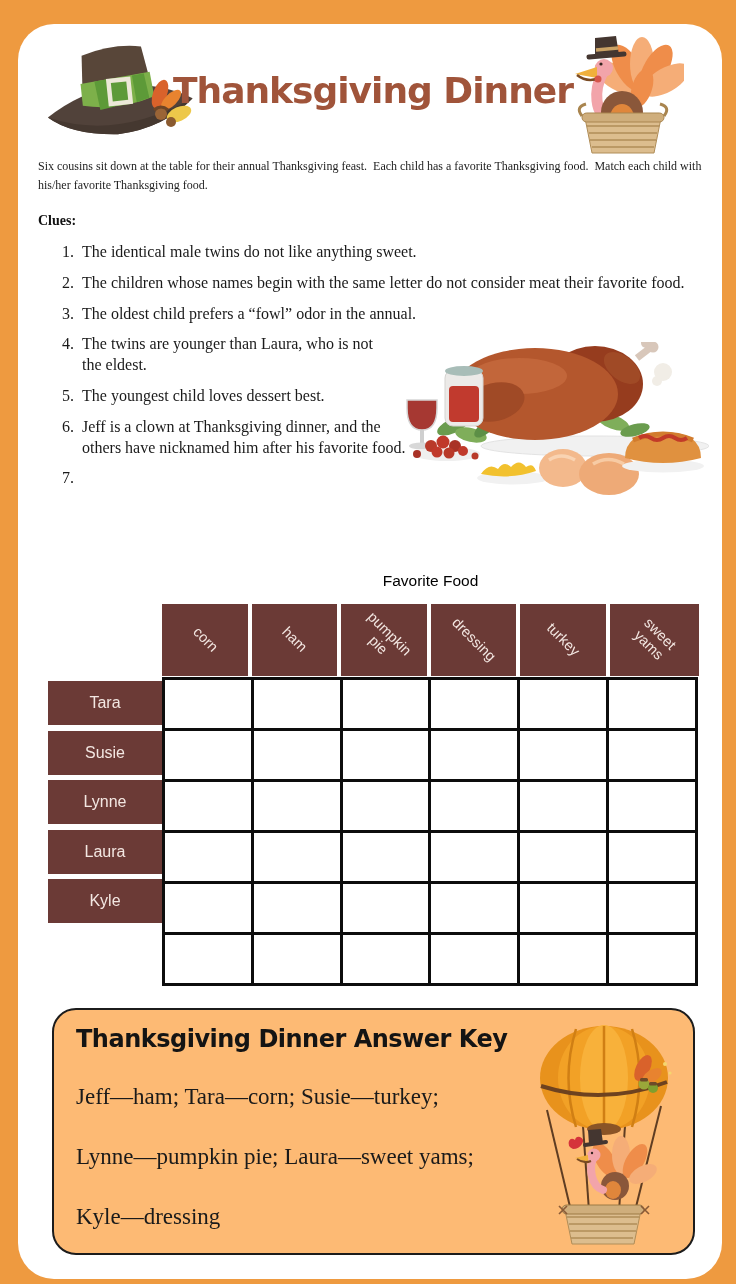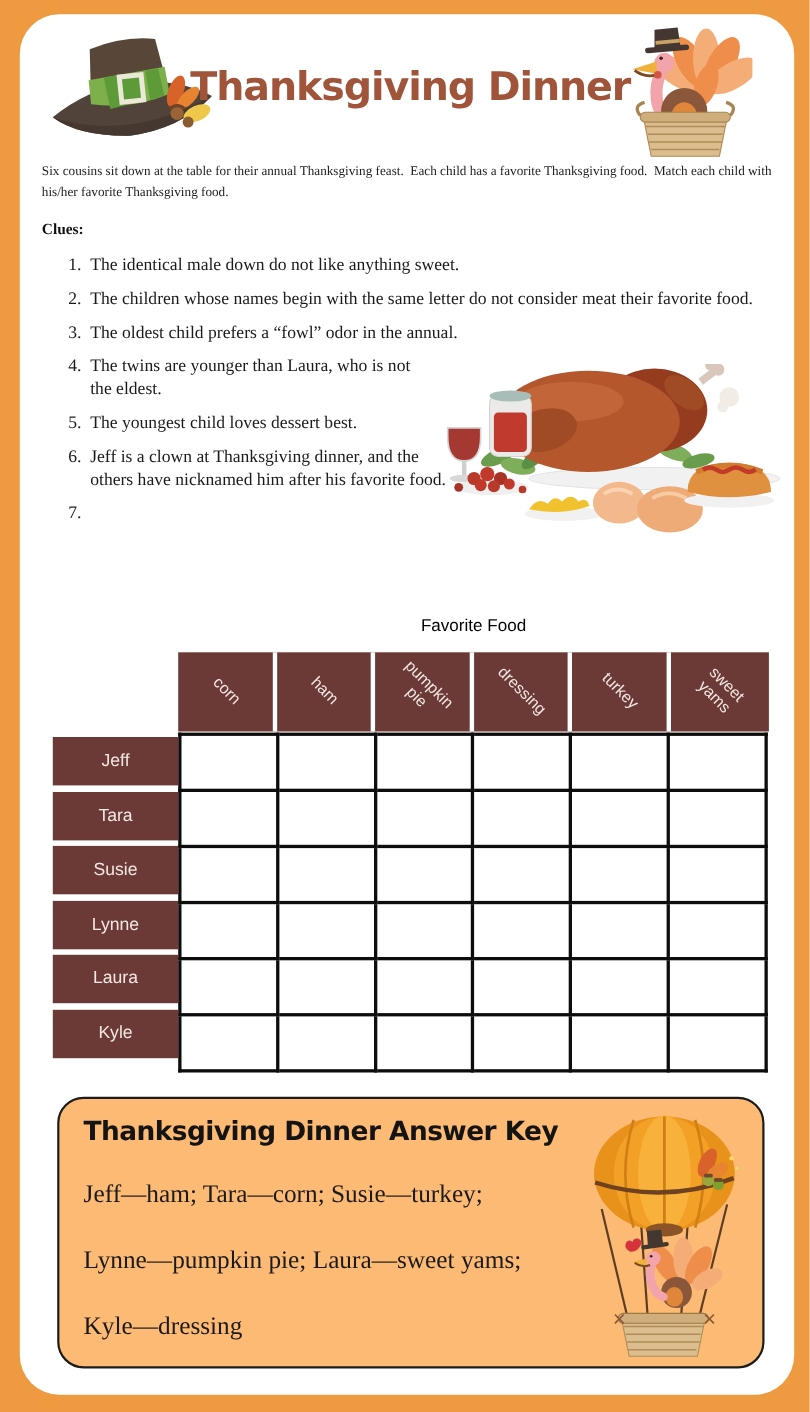--- a/index.html
+++ b/index.html
@@ -4,21 +4,21 @@
 <style>
   html,body { margin:0; padding:0; }
   body {
     width:736px; height:1284px;
     background: var(--frame-color, #EE9A40);
     position:relative;
     font-family:"Liberation Serif", serif;
     overflow:hidden;
   }
   .page {
-    position:absolute; left:18px; top:13px; width:704px; height:1255px;
+    position:absolute; left:18px; top:24px; width:704px; height:1255px;
     background:#ffffff; border-radius:36px;
   }
   
   .hat-wrap   { position:absolute; left:22px;  top:12px; width:158px; height:116px; }
   .basket-wrap{ position:absolute; left:546px; top:6px;  width:120px; height:128px; }
   .page-title {
     position:absolute; left:140px; top:46px; width:430px; text-align:center;
     font-family:"DejaVu Sans", sans-serif; font-weight:700;
     font-size:36px; letter-spacing:-1px; color: var(--title-color, #A0543A);
     white-space:nowrap;
@@ -141,21 +141,21 @@
       <path d="M18 86 q-7 -9 4 -12 M100 86 q7 -9 -4 -12" stroke="#a9854f" stroke-width="3" fill="none"></path>
     </svg>
   </div>
 
   <div class="intro">Six cousins sit down at the table for their annual Thanksgiving feast.  Each child has a favorite Thanksgiving food.  Match each child with his/her favorite Thanksgiving food.</div>
 
   <div class="clues-heading">Clues:</div>
   <ol class="clues">
       <li>
         <span class="clue-num">1.</span>
-        <span class="clue-text">The identical male down do not like anything sweet.</span>
+        <span class="clue-text">The identical male twins do not like anything sweet.</span>
       </li>
       <li>
         <span class="clue-num">2.</span>
         <span class="clue-text">The children whose names begin with the same letter do not consider meat their favorite food.</span>
       </li>
       <li>
         <span class="clue-num">3.</span>
         <span class="clue-text">The oldest child prefers a “fowl” odor in the annual.</span>
       </li>
       <li>
@@ -291,21 +291,20 @@
             <td></td>
             <td></td>
             <td></td>
             <td></td>
             <td></td>
             <td></td>
           </tr>
         </tbody>
       </table>
     <div class="row-labels">
-        <div class="row-label">Jeff</div>
         <div class="row-label">Tara</div>
         <div class="row-label">Susie</div>
         <div class="row-label">Lynne</div>
         <div class="row-label">Laura</div>
         <div class="row-label">Kyle</div>
       </div>
   </div>
 
   <div class="answer-box">
     <div class="answer-heading">Thanksgiving Dinner Answer Key</div>

